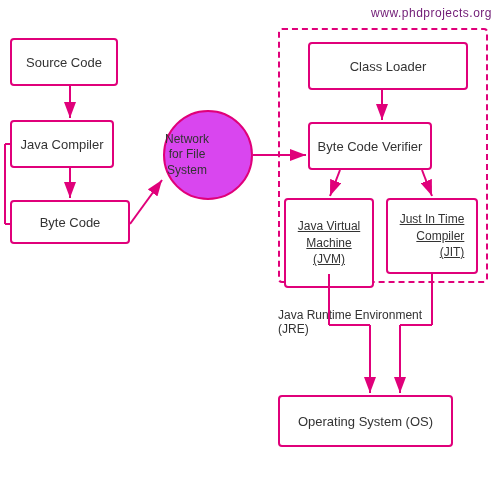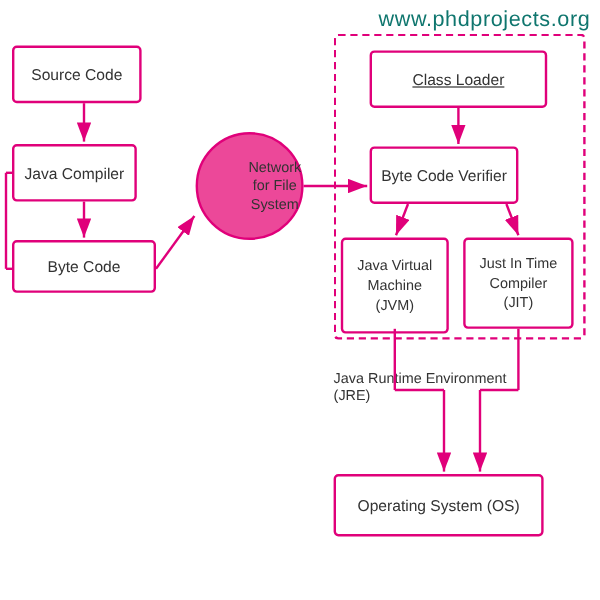--- a/index.html
+++ b/index.html
@@ -8,45 +8,45 @@
       height: 500px;
       background: white;
       font-family: Arial, sans-serif;
       position: relative;
       overflow: hidden;
     }
     .watermark {
       position: absolute;
       top: 6px;
       right: 8px;
-      font-size: 18px;
-      color: #0f766e;
+      font-size: 12px;
+      color: #701a75;
       letter-spacing: 0.5px;
     }
     .box {
       border: 2px solid #e0007a;
       border-radius: 4px;
       text-align: center;
       display: flex;
       align-items: center;
       justify-content: center;
       position: absolute;
       background: white;
       font-size: 13px;
       color: #333;
     }
     .circle {
       border: 2px solid #e0007a;
       border-radius: 50%;
       text-align: center;
       display: flex;
       align-items: center;
-      justify-content: flex-end;
+      justify-content: flex-start;
       position: absolute;
-      background: #ec4899;
+      background: #d946ef;
       font-size: 13px;
       color: #333;
     }
     .dashed-border {
       position: absolute;
       border: 2px dashed #e0007a;
       border-radius: 4px;
     }
     
     svg.arrows {
@@ -80,34 +80,34 @@
 <div class="box" style="left:10px; top:200px; width:120px; height:44px;">
   <span>Byte Code</span>
 </div>
 
 <div class="circle" style="left:163px; top:110px; width:90px; height:90px;">
   <span style="font-size:12px; text-align:center; line-height:1.3;">Network<br>for File<br>System</span>
 </div>
 
 <div class="dashed-border" style="left:278px; top:28px; width:210px; height:255px;"></div>
 
-<div class="box" style="left:308px; top:42px; width:148px; height:48px;text-decoration:underline;">
+<div class="box" style="left:308px; top:42px; width:160px; height:48px;">
   <span>Class Loader</span>
 </div>
 
 <div class="box" style="left:308px; top:122px; width:124px; height:48px;">
   <span>Byte Code Verifier</span>
 </div>
 
-<div class="box" style="left:284px; top:198px; width:90px; height:80px;">
+<div class="box" style="left:284px; top:198px; width:90px; height:90px;text-decoration:underline;">
   <span style="font-size:12px; text-align:center; line-height:1.4;">Java Virtual<br>Machine<br>(JVM)</span>
 </div>
 
 <div class="box" style="left:386px; top:198px; width:92px; height:76px;">
-  <span style="font-size:12px; text-align:center; line-height:1.4;">Just In Time<br>Compiler<br>(JIT)</span>
+  <span style="font-size:12px; text-align:right; line-height:1.4;text-decoration:underline;">Just In Time<br>Compiler<br>(JIT)</span>
 </div>
 
 <div class="label-text" style="left:278px; top:308px; width:210px;">
   <span style="font-size:12px; color:#333;">Java Runtime Environment<br>(JRE)</span>
 </div>
 
 <div class="box" style="left:278px; top:395px; width:175px; height:52px;">
   <span>Operating System (OS)</span>
 </div>
 

